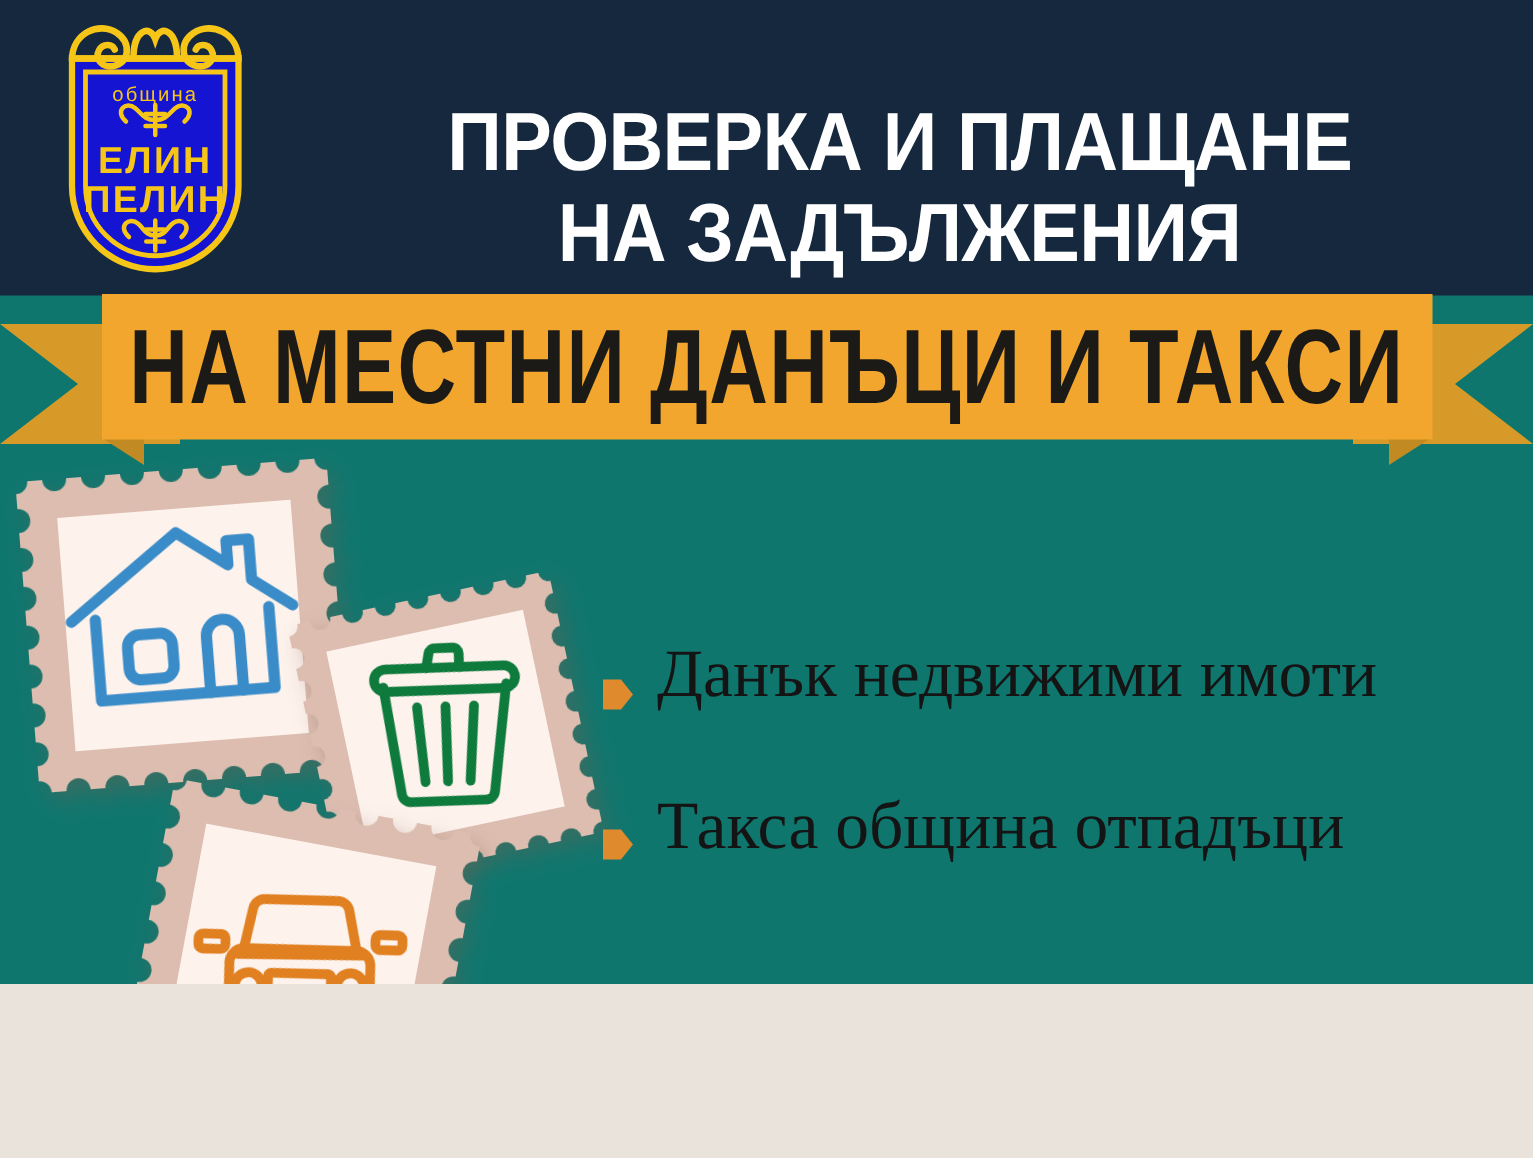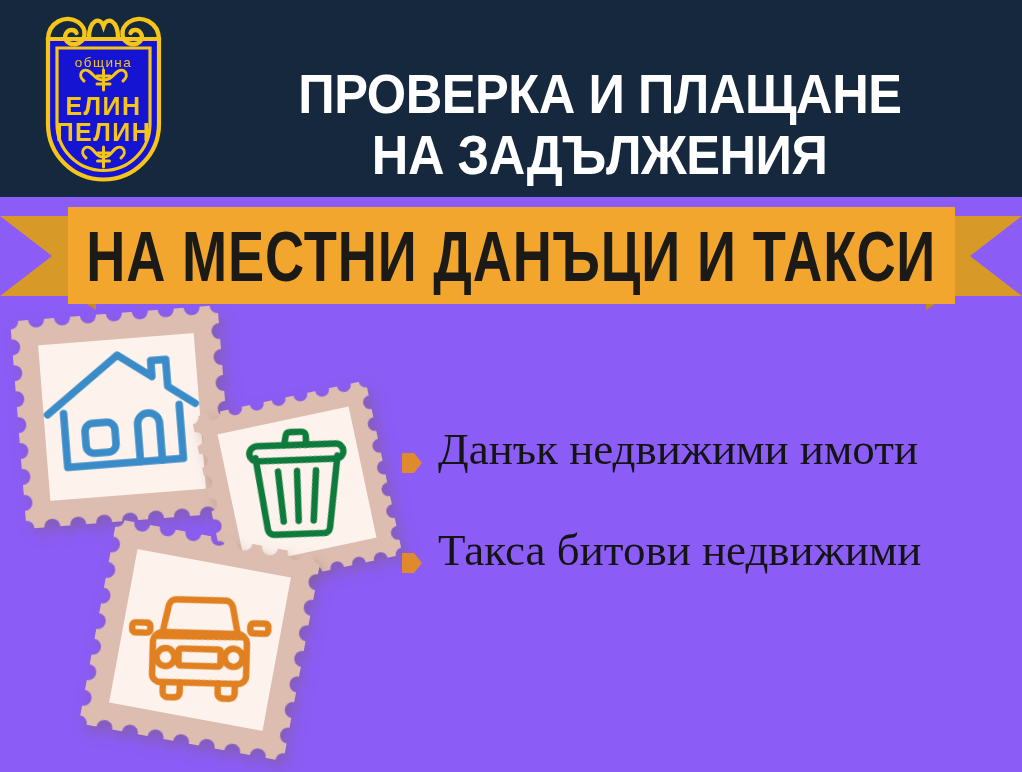--- a/index.html
+++ b/index.html
@@ -10,22 +10,22 @@
   body {
     width: 1022px;
     height: 772px;
     overflow: hidden;
     font-family: "Liberation Sans", sans-serif;
     background: #e9e3db;
   }
   #poster {
     position: relative;
     width: 1022px;
-    height: 772px;
-    background: #8b5cf6;
+    height: 656px;
+    background: #0f766e;
     overflow: hidden;
   }
 
   
   .header-band {
     position: absolute;
     left: 0;
     top: 0;
     width: 1022px;
     height: 197px;
@@ -102,21 +102,21 @@
     right: 68px;
     top: 96px;
     width: 28px;
     height: 18px;
     background: #c28a22;
     clip-path: polygon(0 0, 28px 0, 0 18px);
   }
   .ribbon-main {
     position: absolute;
     left: 68px;
-    top: 11px;
+    top: 0px;
     width: 887px;
     height: 97px;
     background: #f2a62e;
     display: flex;
     align-items: center;
     justify-content: center;
   }
   .ribbon-text {
     color: #1b1a17;
     font-family: "Liberation Sans Narrow", "Liberation Sans", sans-serif;
@@ -434,19 +434,19 @@
       </span>
       <span class="bullet-label">Данък недвижими имоти</span>
     </div>
 
     <div class="bullet-item">
       <span class="bullet-marker">
         <svg viewBox="0 0 20 22" width="20" height="22" aria-hidden="true">
           <path d="M0 1 L12 1 L20 11 L12 21 L0 21 Z" fill="#e08a2e"></path>
         </svg>
       </span>
-      <span class="bullet-label">Такса битови недвижими</span>
+      <span class="bullet-label">Такса община отпадъци</span>
     </div>
 
 
   </div>
 
 </div>
 
 </body></html>

